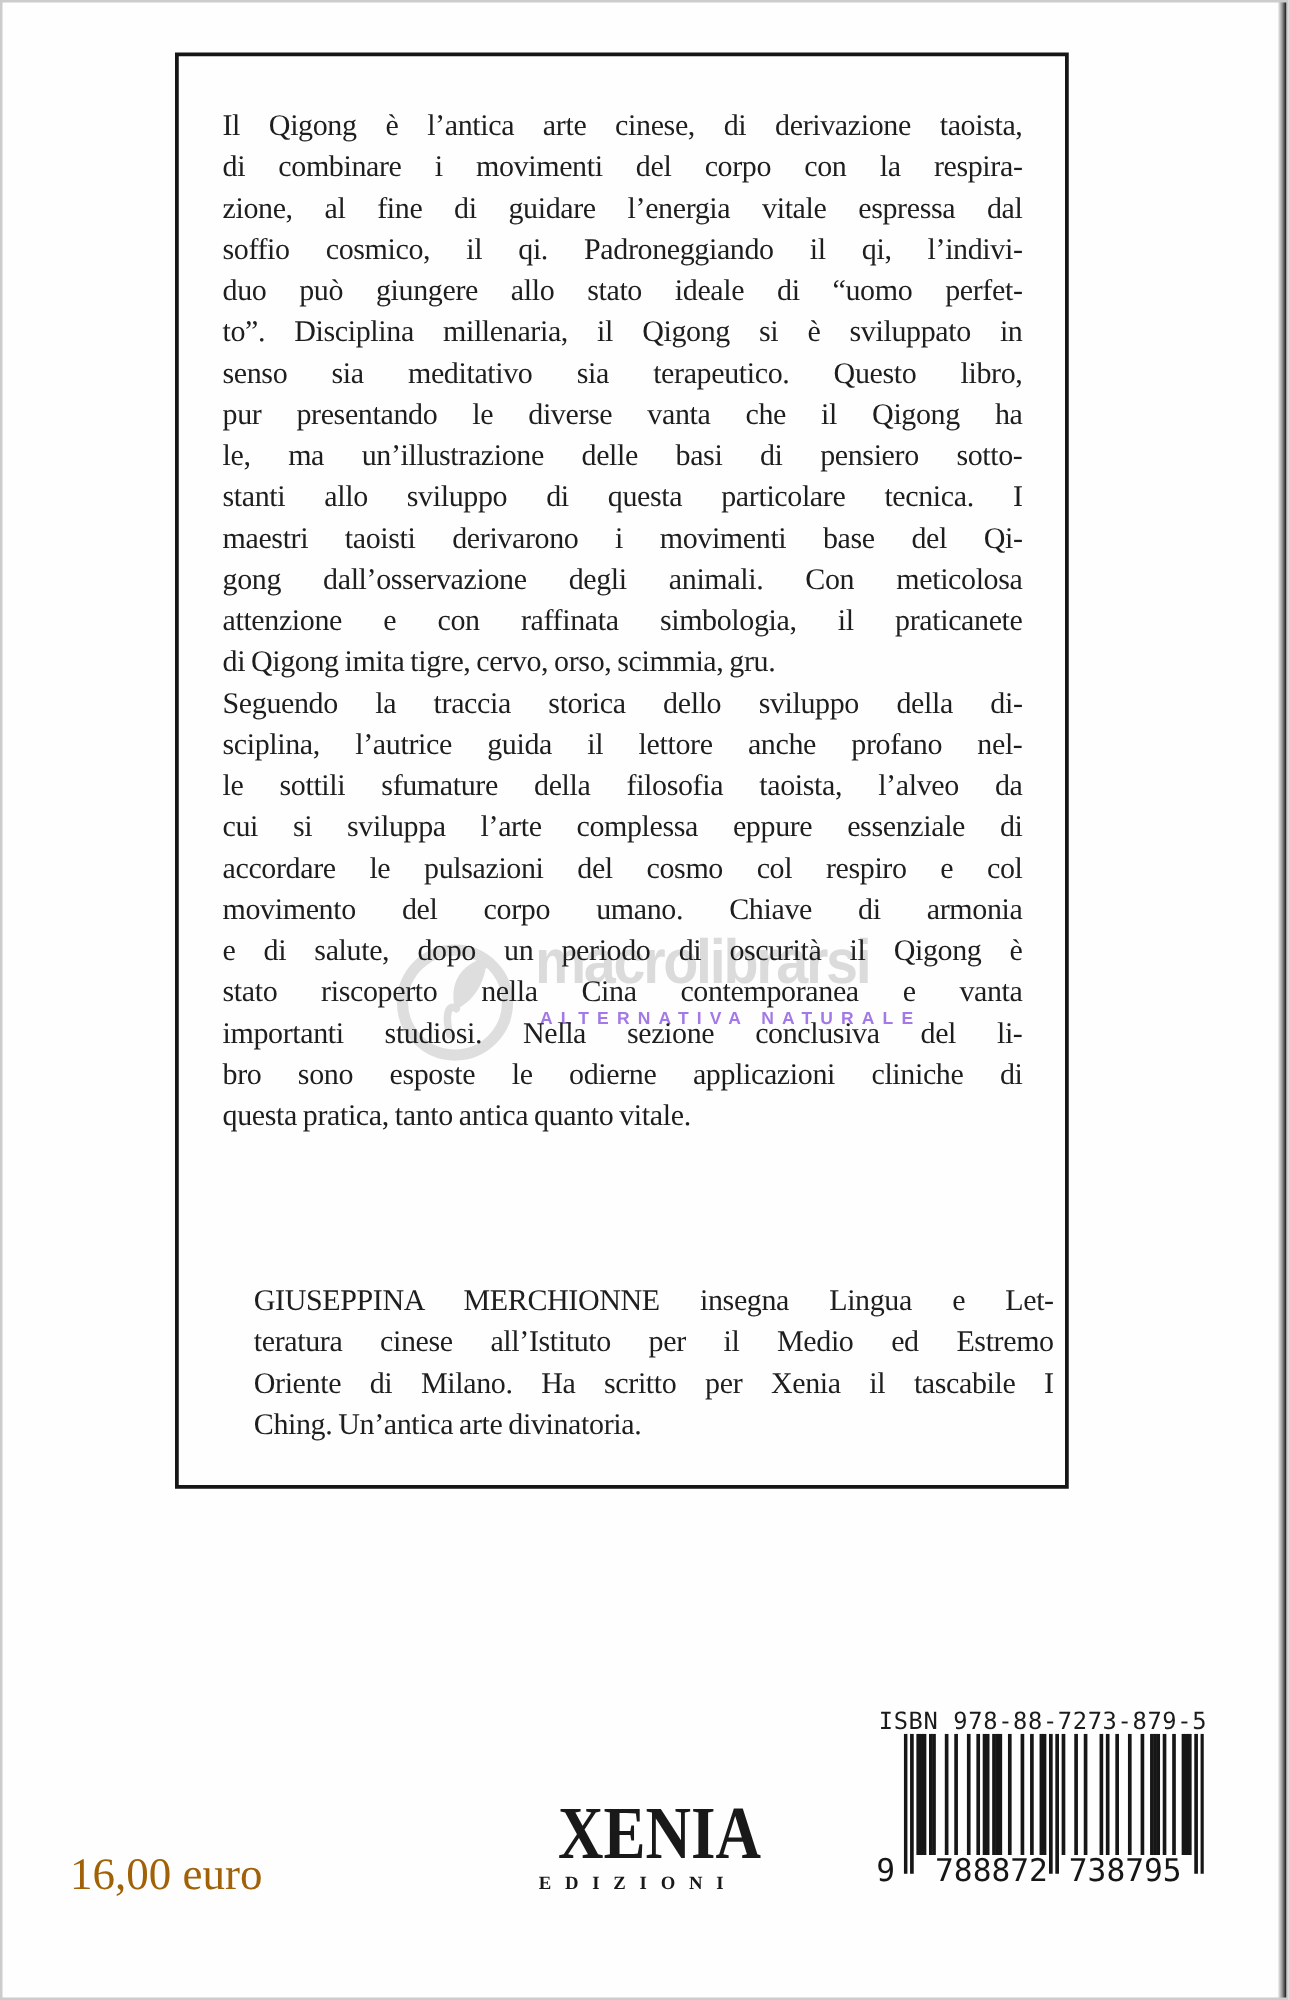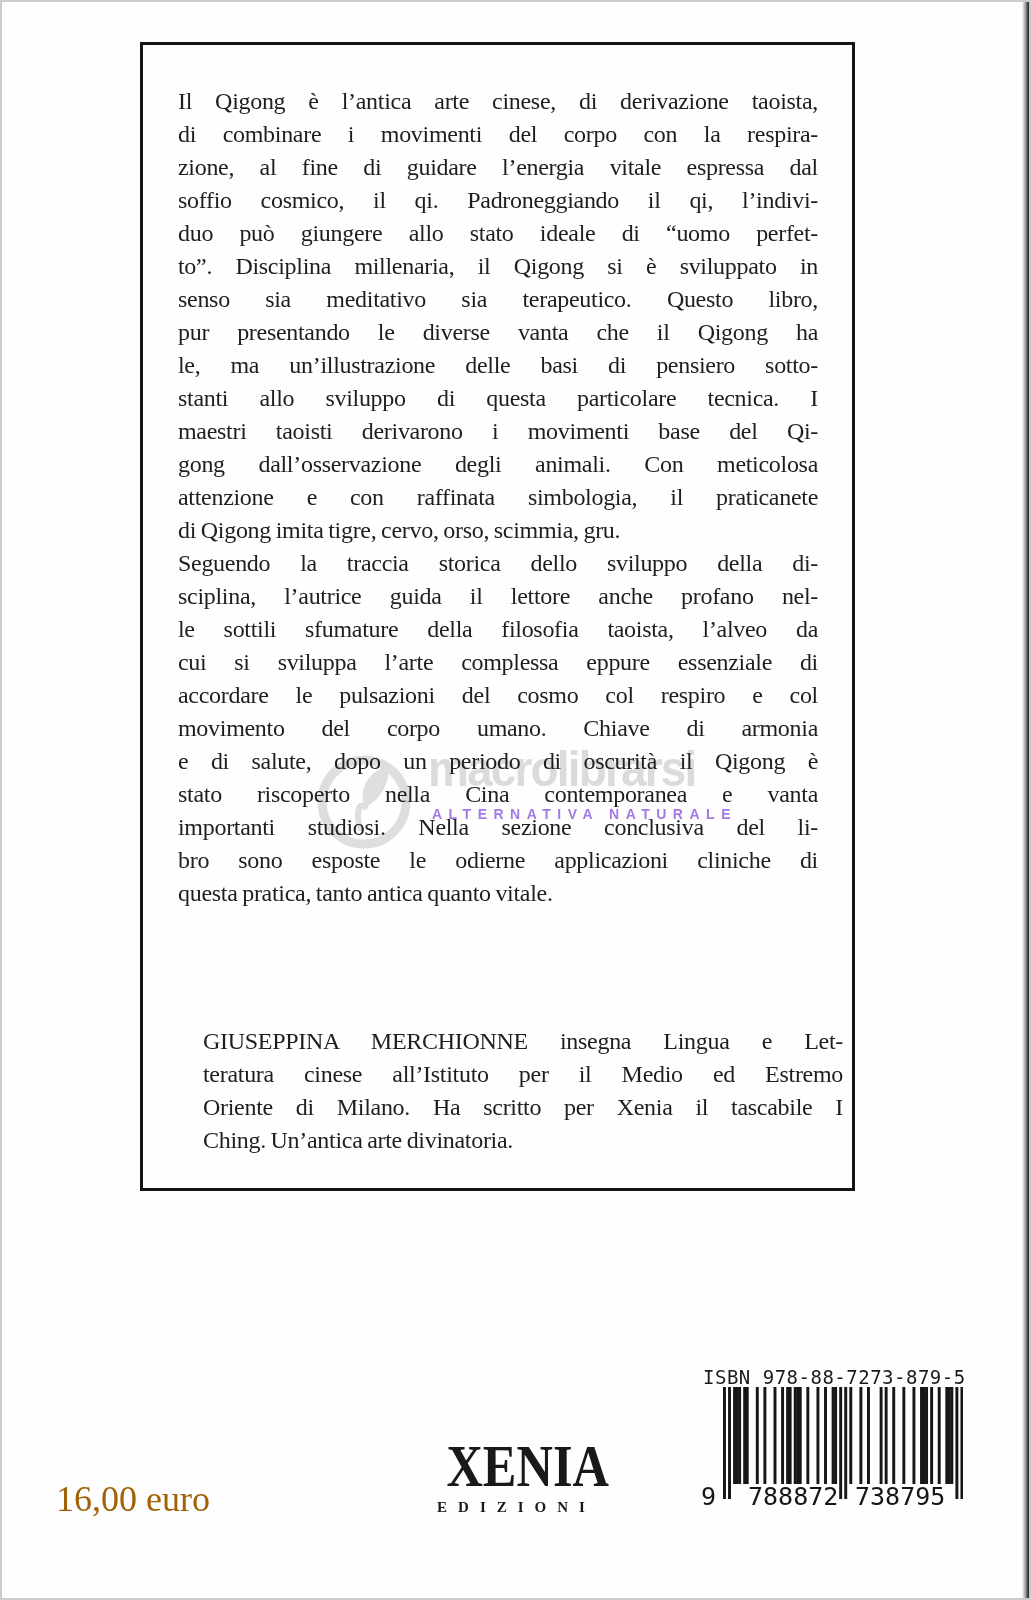--- a/index.html
+++ b/index.html
@@ -55,21 +55,21 @@
     font-family:"Liberation Sans","DejaVu Sans",sans-serif;
     font-weight:bold;font-size:14px;letter-spacing:6.5px;color:#6d28d9;
     white-space:nowrap;
   }
   
   .price{
     position:absolute;left:56px;top:1478px;
     font-size:36px;color:#a16207;z-index:2;
   }
   .publisher{
-    position:absolute;left:431px;top:1436px;width:160px;text-align:center;z-index:2;color:#191919;
+    position:absolute;left:431px;top:1436px;width:160px;z-index:2;color:#191919;
   }
   .publisher-name{
     display:inline-block;font-weight:bold;font-size:60px;line-height:1;
     letter-spacing:0px;transform:scaleX(0.84);transform-origin:center;
     font-family:"Liberation Serif","DejaVu Serif",serif;
   }
   .publisher-sub{
     margin-top:3px;font-weight:bold;font-size:15px;
     letter-spacing:11px;margin-right:-11px;
     font-family:"Liberation Serif","DejaVu Serif",serif;

